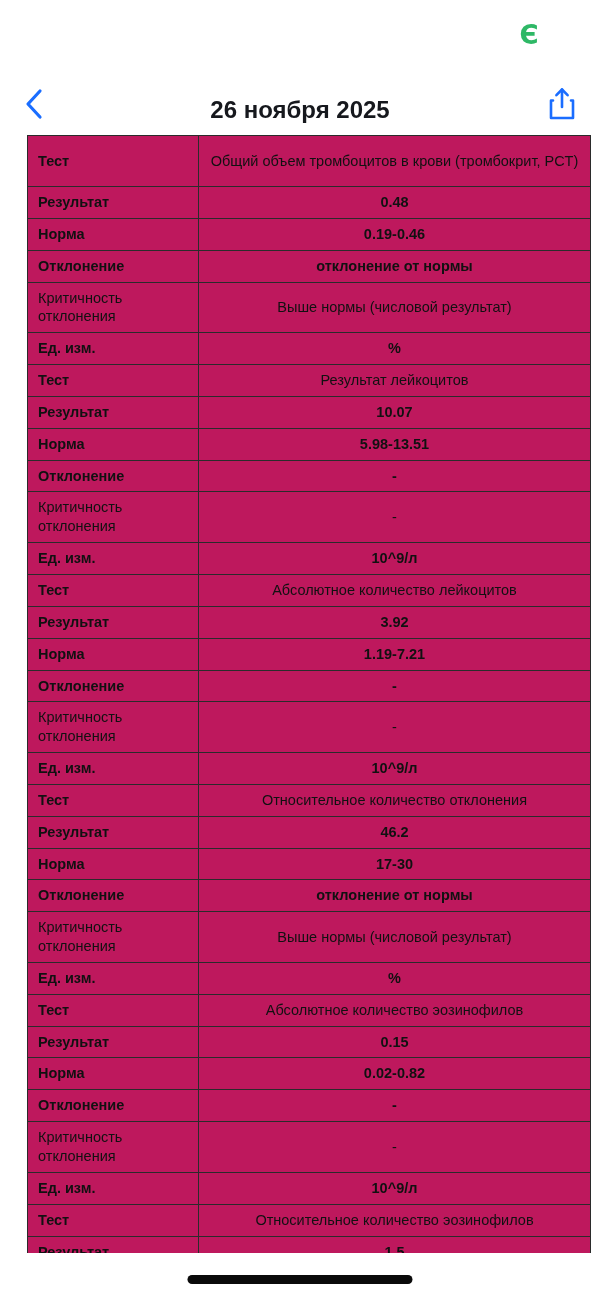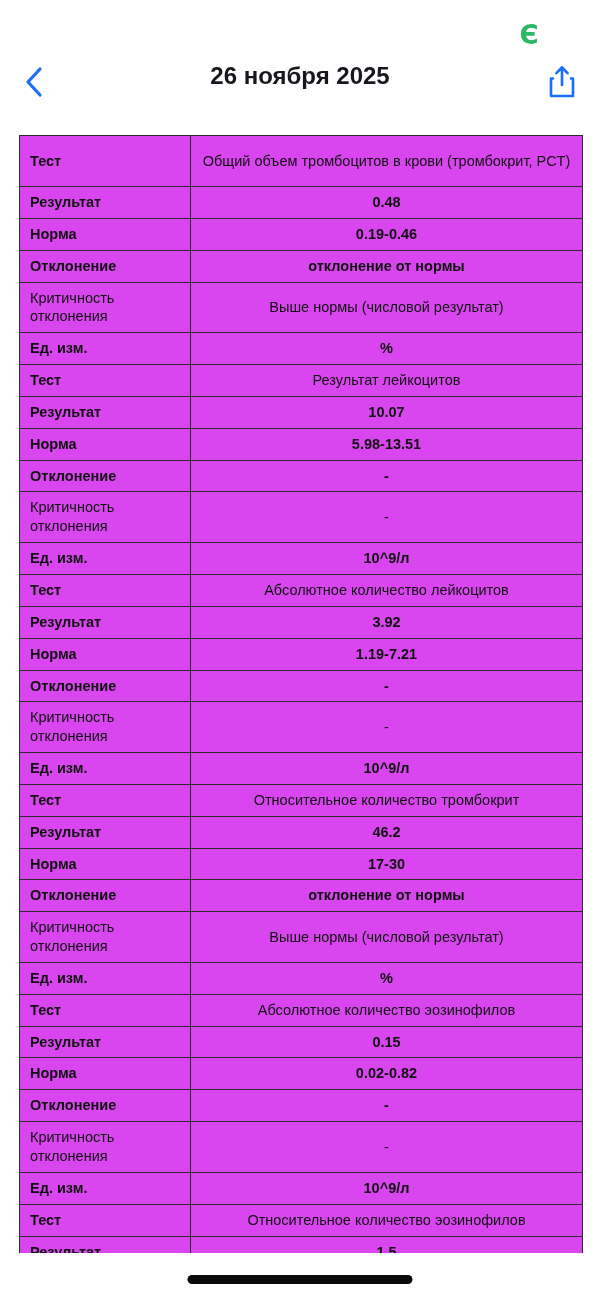--- a/index.html
+++ b/index.html
@@ -33,21 +33,21 @@
     line-height: 1;
     letter-spacing: -0.5px;
     font-family: "DejaVu Sans", sans-serif;
   }
 
   
   .nav-bar {
     height: 62px;
     width: 100%;
     display: flex;
-    align-items: flex-start;
+    align-items: flex-end;
     justify-content: space-between;
     padding: 0 24px;
     box-sizing: border-box;
     position: relative;
     background: #ffffff;
   }
   .nav-back {
     width: 34px;
     height: 40px;
     display: flex;
@@ -83,25 +83,25 @@
     left: 0;
     width: 600px;
     height: 1129px; 
     overflow: hidden;
     background: #ffffff;
   }
 
   .report-table {
     position: absolute;
     top: 11px;
-    left: 19px;
+    left: 27px;
     width: 563px;
     border-collapse: collapse;
     table-layout: fixed;
-    background: #d946ef;
+    background: #be185d;
   }
   .report-table td {
     border: 1px solid #2b2b2b;
     padding: 6px 10px;
     font-size: 14.5px;
     line-height: 1.3;
     color: #111111;
     vertical-align: middle;
     box-sizing: border-box;
   }
@@ -235,21 +235,21 @@
         <td class="label-cell">Критичность отклонения</td>
         <td class="value-cell">-</td>
       </tr>
       <tr class="row-std">
         <td class="label-cell">Ед. изм.</td>
         <td class="value-cell">10^9/л</td>
       </tr>
 
       <tr class="row-test">
         <td class="label-cell">Тест</td>
-        <td class="value-cell bold">Относительное количество тромбокрит</td>
+        <td class="value-cell bold">Относительное количество отклонения</td>
       </tr>
       <tr class="row-std">
         <td class="label-cell">Результат</td>
         <td class="value-cell">46.2</td>
       </tr>
       <tr class="row-std">
         <td class="label-cell">Норма</td>
         <td class="value-cell">17-30</td>
       </tr>
       <tr class="row-std">

